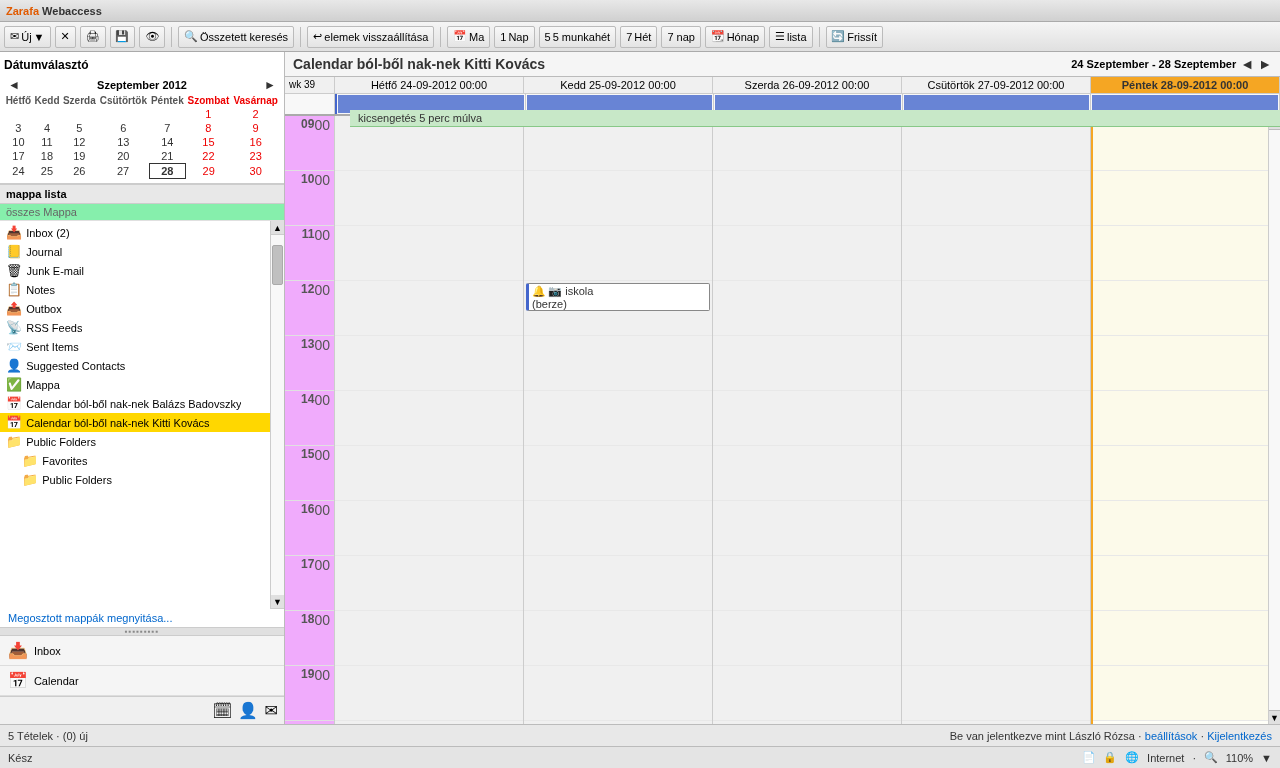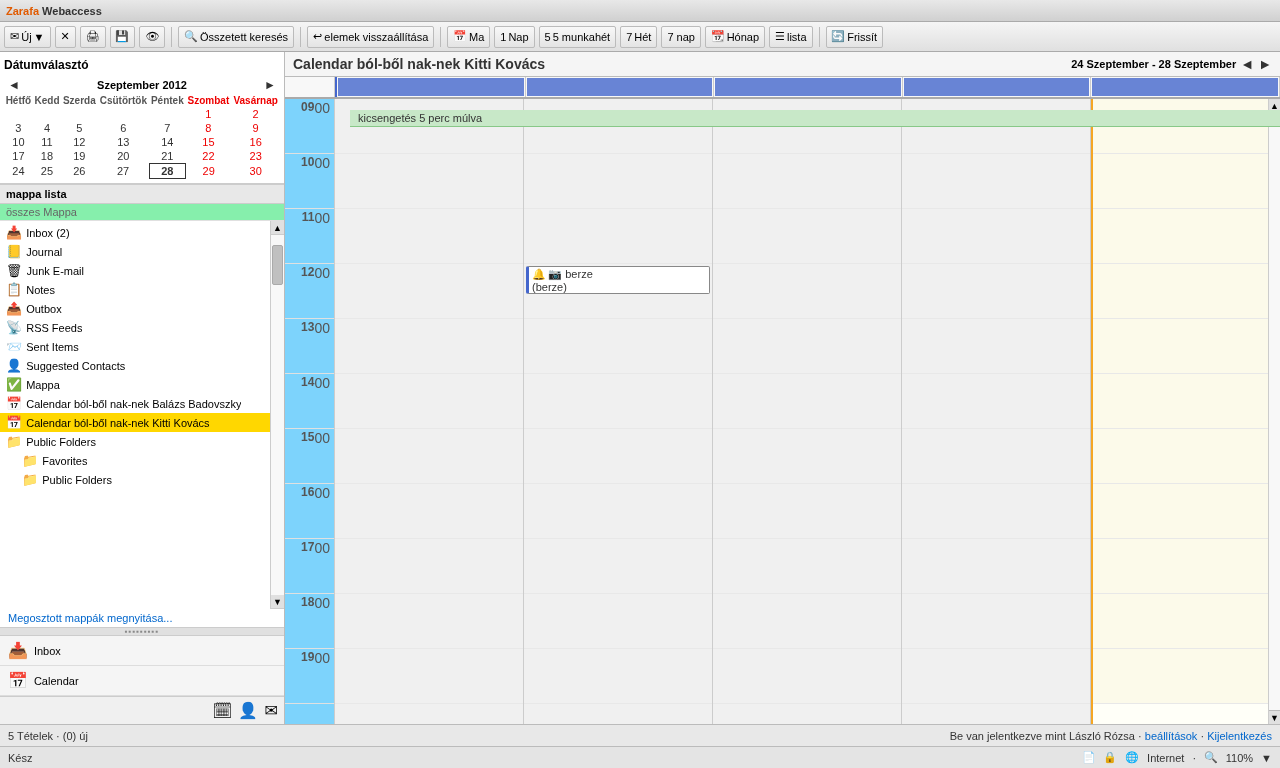--- a/index.html
+++ b/index.html
@@ -143,21 +143,21 @@
       font-size: 11px; text-align: center; white-space: nowrap;
     }
     .wh-day.today { background: #f5a623; color: #333; font-weight: bold; }
 
     
     #cal-time-grid {
       display: flex; flex: 1; overflow-y: auto; position: relative;
     }
     #time-labels {
       width: 50px; flex-shrink: 0; border-right: 1px solid #ccc;
-      background: #7dd3fc;
+      background: #f0abfc;
     }
     .time-label {
       height: 55px; display: flex; align-items: flex-start; justify-content: flex-end;
       padding: 1px 4px; font-size: 11px; color: #555; border-bottom: 1px solid #e0e0e0;
     }
     .time-label .hour { font-size: 12px; font-weight: bold; }
     .time-label .min { font-size: 14px; }
 
     #cal-columns { display: flex; flex: 1; }
     .cal-col {
@@ -498,20 +498,28 @@
         <span class="cal-nav-btn">►</span>
       </div>
     </div>
 
     <div id="notification-banner">
       <span>kicsengetés 5 perc múlva</span>
     </div>
 
     <div id="cal-grid">
 
+      <div id="cal-week-header">
+        <div class="wh-week">wk 39</div>
+        <div class="wh-day">Hétfő 24-09-2012 00:00</div>
+        <div class="wh-day">Kedd 25-09-2012 00:00</div>
+        <div class="wh-day">Szerda 26-09-2012 00:00</div>
+        <div class="wh-day">Csütörtök 27-09-2012 00:00</div>
+        <div class="wh-day today">Péntek 28-09-2012 00:00</div>
+      </div>
 
       <div id="cal-allday-row">
         <div class="ad-week"></div>
         <div class="ad-cell" style="border-left: 2px solid #4466cc;">
           <div style="height:18px; background:#4466cc; margin:1px; opacity:0.8;"></div>
         </div>
         <div class="ad-cell">
           <div style="height:18px; background:#4466cc; margin:1px; opacity:0.8;"></div>
         </div>
         <div class="ad-cell">
@@ -590,21 +598,21 @@
             <div class="time-cell"></div>
           </div>
 
           <div class="cal-col">
             <div class="time-cell"></div>
             <div class="time-cell"></div>
             <div class="time-cell"></div>
             <div class="time-cell" style="position:relative;">
               <div class="cal-event meeting" style="position:absolute; top:2px; left:2px; right:2px; height:28px; background:#fff; border:1px solid #888; border-left:3px solid #4466cc;">
                 <span>🔔 📷</span>
-                <span> berze</span>
+                <span> iskola</span>
                 <br><span style="font-size:11px;">(berze)</span>
               </div>
             </div>
             <div class="time-cell"></div>
             <div class="time-cell"></div>
             <div class="time-cell"></div>
             <div class="time-cell"></div>
             <div class="time-cell"></div>
             <div class="time-cell"></div>
             <div class="time-cell"></div>

